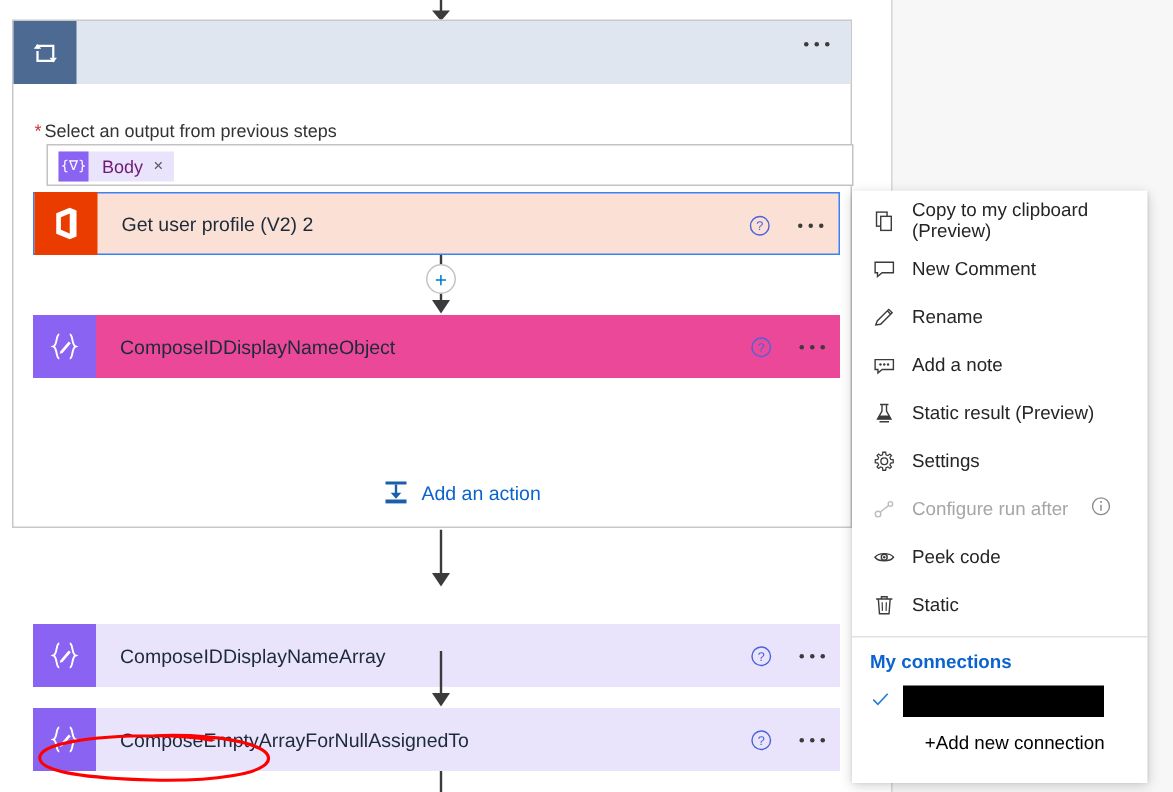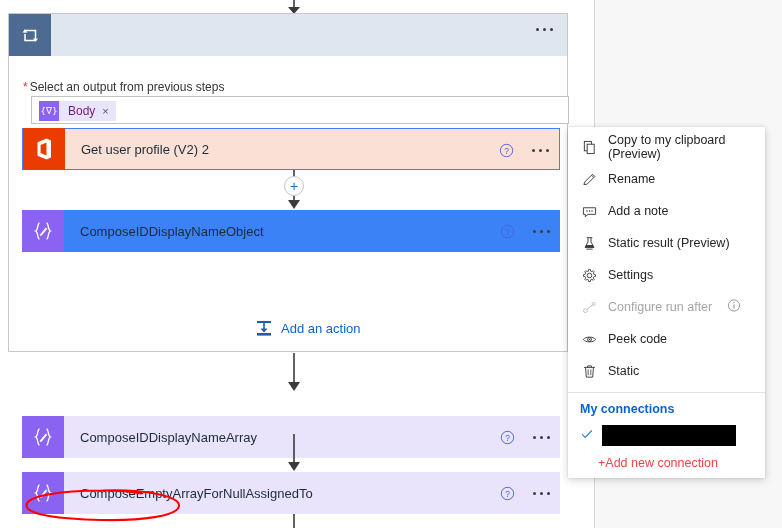--- a/index.html
+++ b/index.html
@@ -86,21 +86,21 @@
     position:absolute;right:10px;top:0;height:42px;
     display:flex;align-items:center;gap:18px;
   }
 
   .card-office{
     left:22px;top:128px;width:538px;
     background:#fbe0d5;border:1px solid #3b82f6;
   }
   .card-office .card-icon{background:#eb3c00;}
 
-  .card-compose1{ left:22px;top:210px;width:538px;background:#3b82f6; }
+  .card-compose1{ left:22px;top:210px;width:538px;background:#ec4899; }
   .card-compose2{ left:22px;top:392px;width:538px;background:#e9e3fb;margin-top:24px; }
   .card-compose3{ left:22px;top:472px;width:538px;background:#e9e3fb; }
   .card-compose1 .card-icon,
   .card-compose2 .card-icon,
   .card-compose3 .card-icon{background:#8a63f2;}
 
   
   .help-ico{width:15px;height:15px;display:block;}
   .ellipsis{
     display:flex;gap:4px;align-items:center;cursor:pointer;
@@ -149,22 +149,22 @@
     padding:9px 12px 6px 12px;font-size:12.5px;color:#0b63ce;font-weight:bold;
   }
   .conn-row{
     height:26px;display:flex;align-items:center;padding:0 10px 0 12px;
   }
   .check-ico{width:16px;flex:0 0 16px;margin-right:6px;}
   .redacted{
     height:21px;background:#000000;flex:1 1 auto;max-width:134px;
   }
   .addconn-row{
-    height:30px;display:flex;align-items:center;padding:0 10px 0 30px;
-    font-size:12.5px;color:#ef4444;cursor:pointer;position:relative;
+    height:30px;display:flex;align-items:center;padding:0 10px 12px 30px;
+    font-size:12.5px;color:#000000;cursor:pointer;position:relative;justify-content:center;
   }
   .red-ellipse{
     position:absolute;left:23px;top:488px;width:160px;height:34px;
     pointer-events:none;z-index:30;
   }
 </style>
 </head>
 <body>
 
 <div id="right-pane"></div>
@@ -330,20 +330,28 @@
   <div class="menu-item">
     <span class="menu-ico">
       <svg width="15" height="15" viewBox="0 0 16 16">
         <rect x="2.5" y="1.5" width="7.5" height="10" fill="none" stroke="#3b3b3b" stroke-width="1"></rect>
         <rect x="5.5" y="4.5" width="7.5" height="10" fill="#ffffff" stroke="#3b3b3b" stroke-width="1"></rect>
       </svg>
     </span>
     <span>Copy to my clipboard (Preview)</span>
   </div>
 
+  <div class="menu-item">
+    <span class="menu-ico">
+      <svg width="15" height="15" viewBox="0 0 16 16">
+        <path d="M1.5 3 H14.5 V10.5 H6.5 L3.2 13.2 V10.5 H1.5 Z" fill="none" stroke="#3b3b3b" stroke-width="1"></path>
+      </svg>
+    </span>
+    <span>New Comment</span>
+  </div>
 
   <div class="menu-item">
     <span class="menu-ico">
       <svg width="15" height="15" viewBox="0 0 16 16">
         <path d="M2 13.4 L3 10.6 L11.2 2.4 L13.6 4.8 L5.4 13 Z" fill="none" stroke="#3b3b3b" stroke-width="1"></path>
         <line x1="10.2" y1="3.4" x2="12.6" y2="5.8" stroke="#3b3b3b" stroke-width="1"></line>
       </svg>
     </span>
     <span>Rename</span>
   </div>

